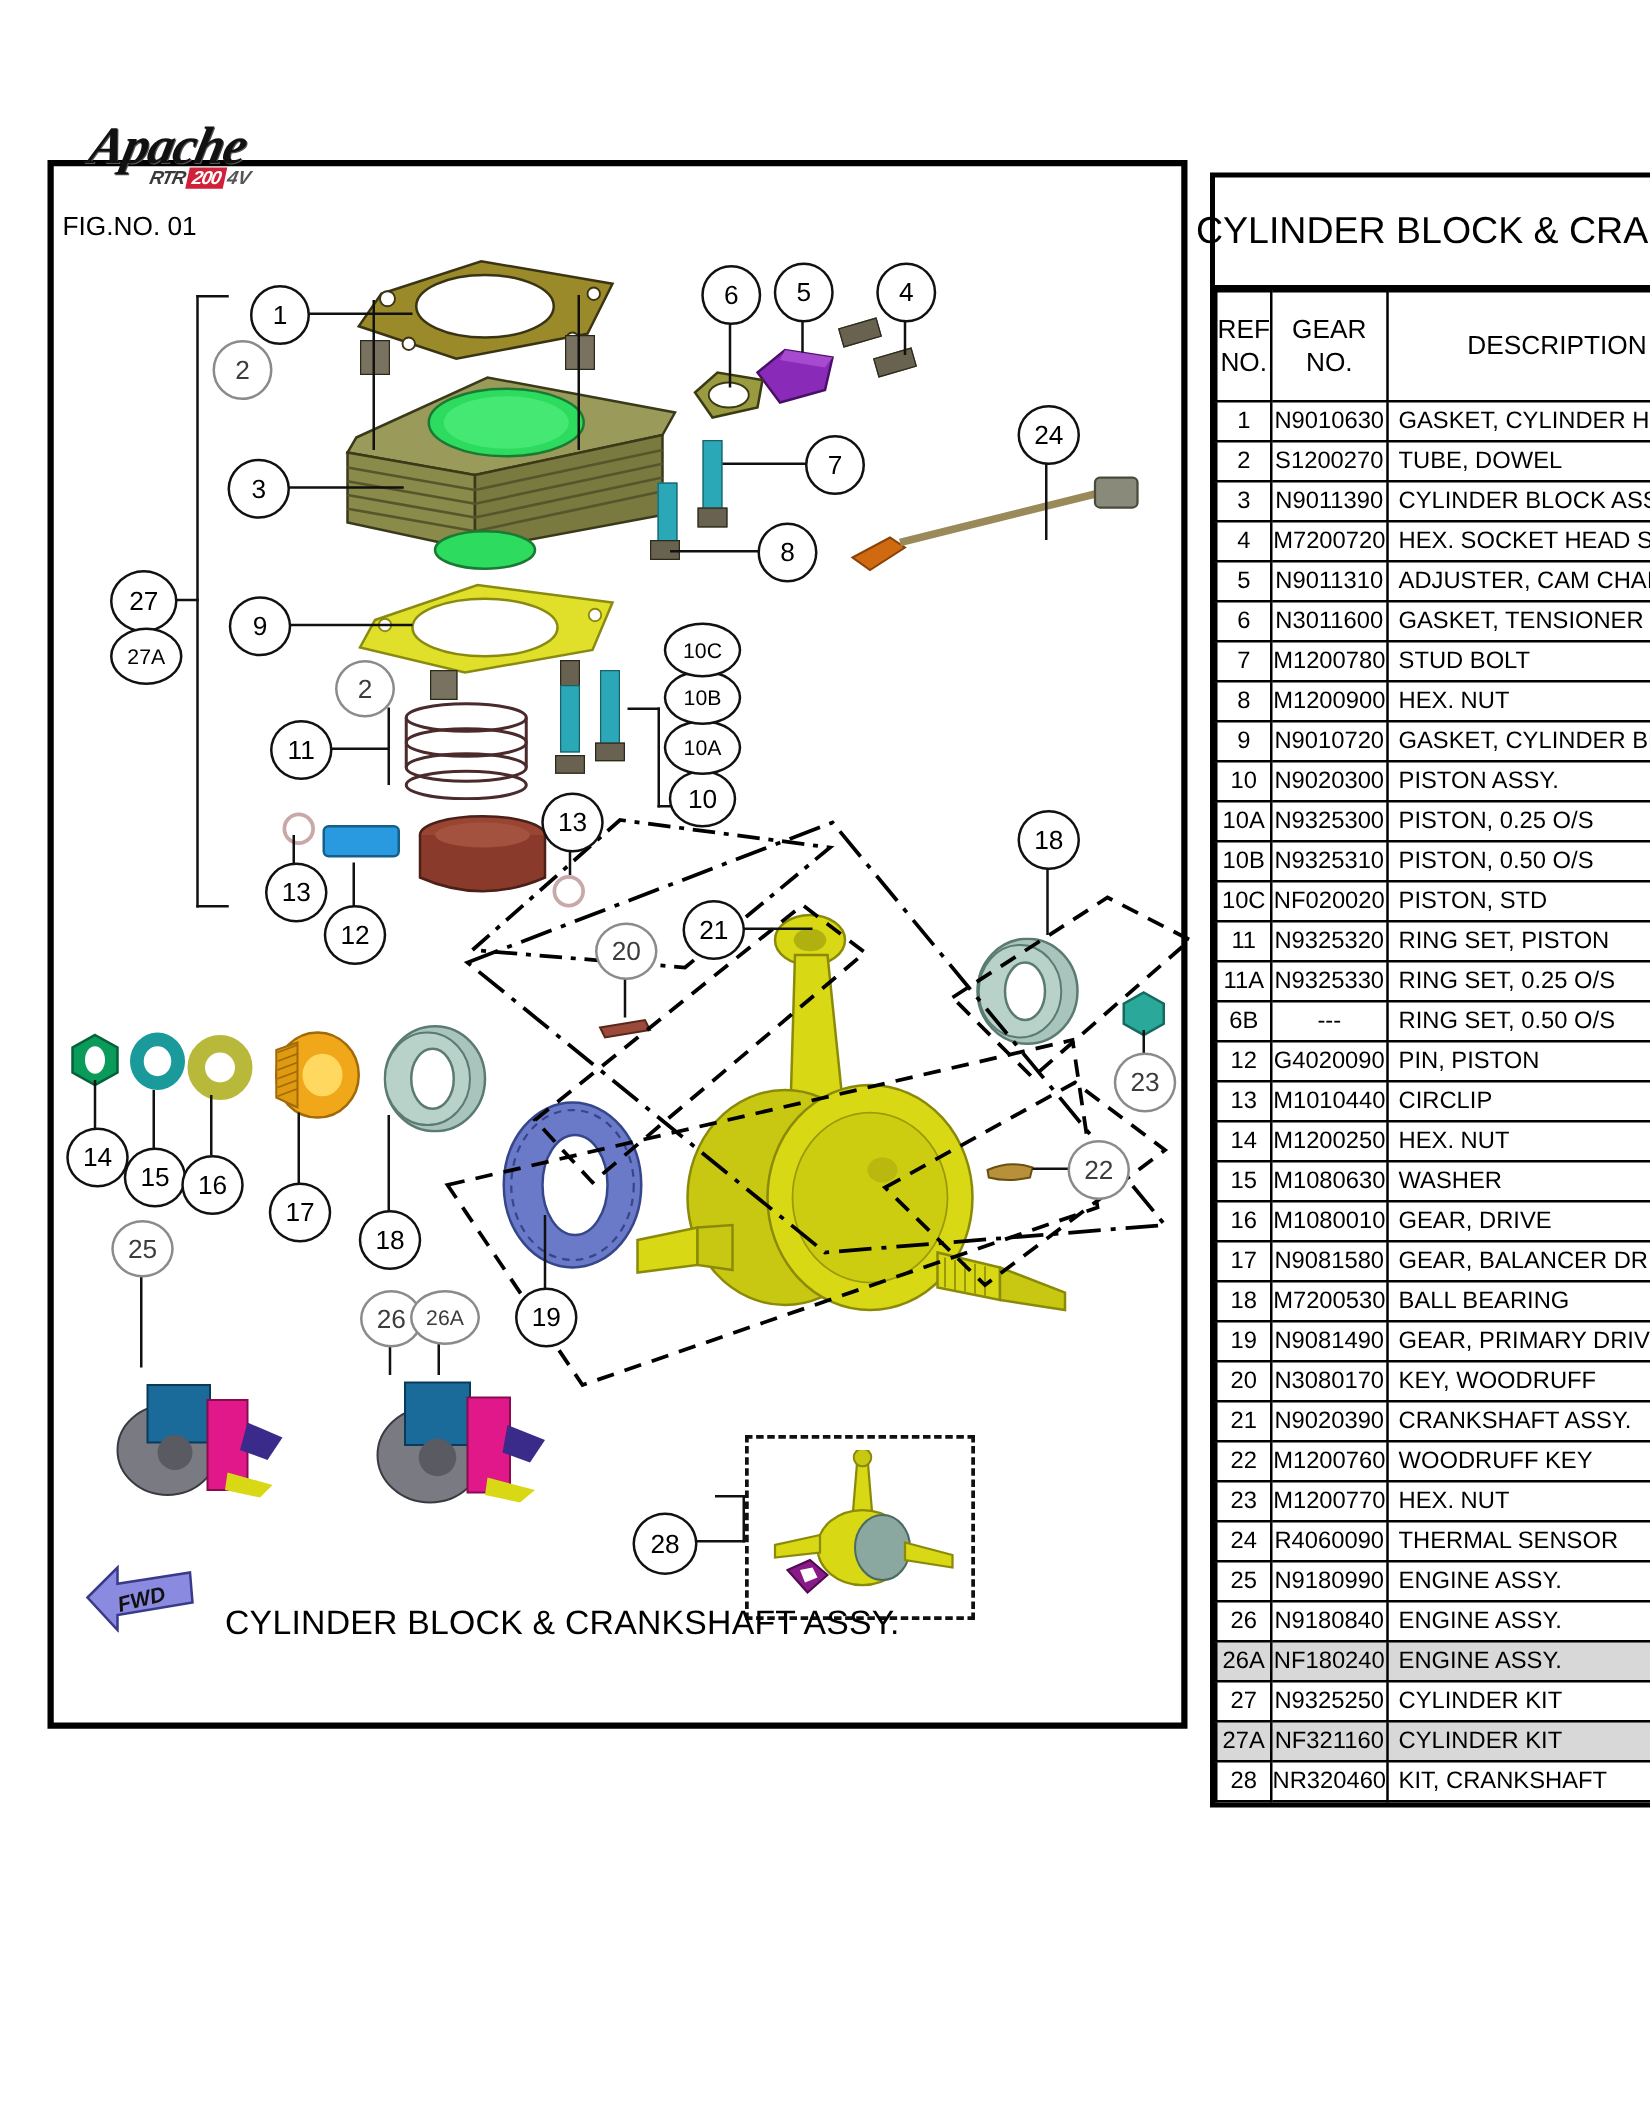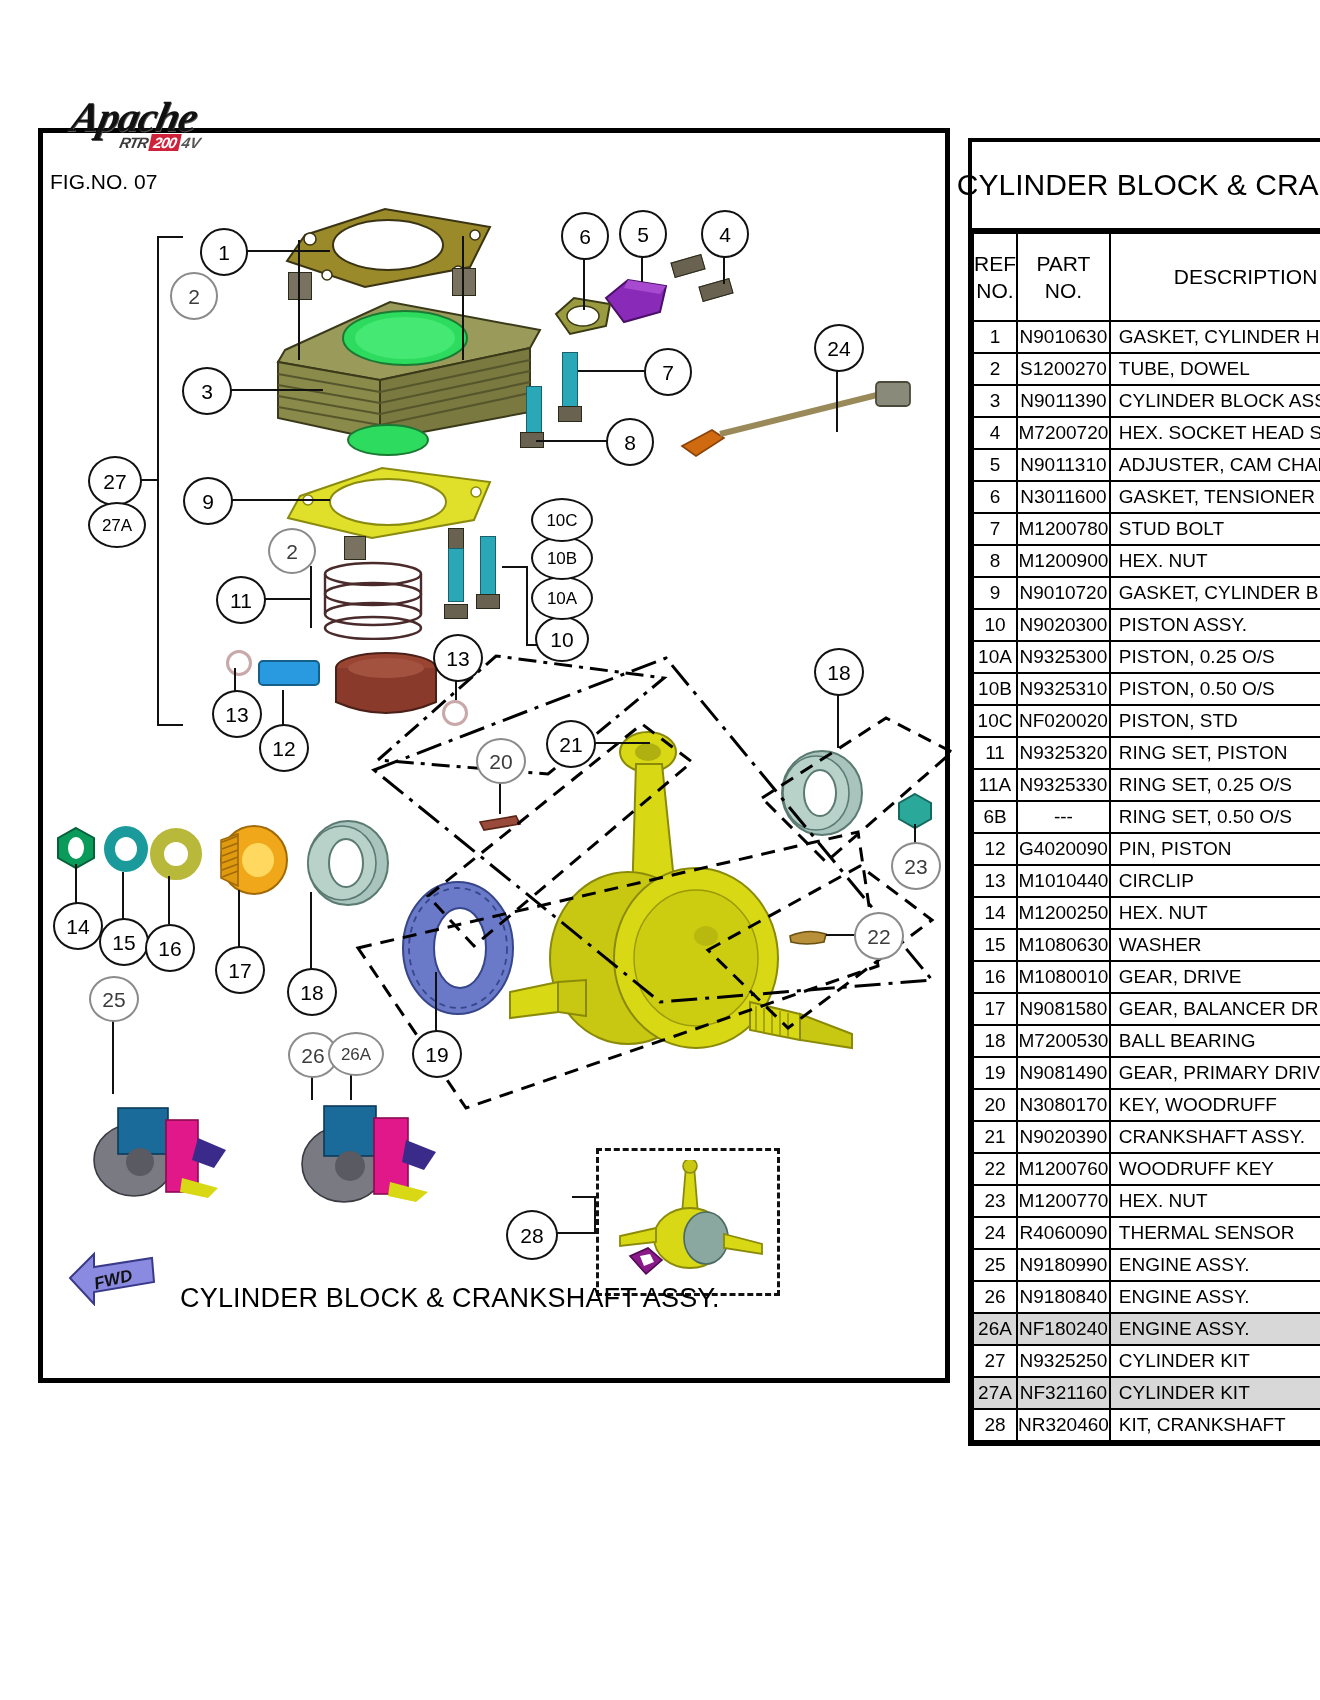--- a/index.html
+++ b/index.html
@@ -72,21 +72,21 @@
 
 <div id="logo">
   <div class="word">Apache</div>
   <div class="sub">
     <span class="rtr">RTR</span>
     <span class="redbox">200</span>
     <span class="tick">4V</span>
   </div>
 </div>
 
-<div id="fig-no">FIG.NO. 07</div>
+<div id="fig-no">FIG.NO. 01</div>
 
 <div id="drawing-frame"></div>
 
 <div class="lead v" style="left:157px;top:236px;height:490px;"></div>
 <div class="lead h" style="left:157px;top:236px;width:26px;"></div>
 <div class="lead h" style="left:157px;top:724px;width:26px;"></div>
 <div class="lead h" style="left:133px;top:479px;width:26px;"></div>
 
 <div class="part" style="left:275px;top:205px;width:230px;height:85px;">
   <svg width="230" height="85" viewBox="0 0 230 85">
@@ -560,21 +560,21 @@
     <thead>
       <tr>
         <th class="ref">
           <span class="th-inner">
             <span>REF</span>
             <span>NO.</span>
           </span>
         </th>
         <th class="pn">
           <span class="th-inner">
-            <span>PART</span>
+            <span>GEAR</span>
             <span>NO.</span>
           </span>
         </th>
         <th>
           <span class="th-inner">
             <span>DESCRIPTION</span>
           </span>
         </th>
       </tr>
     </thead>

